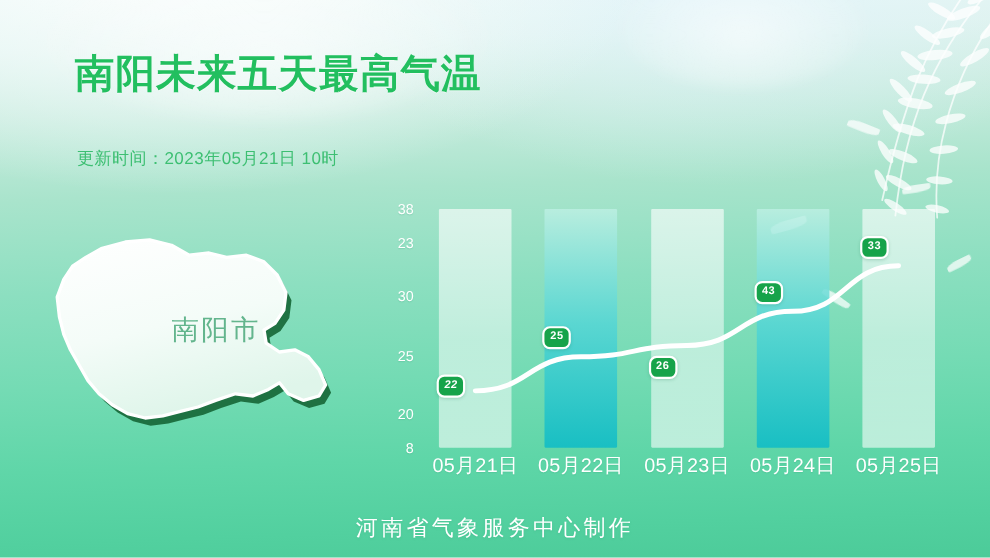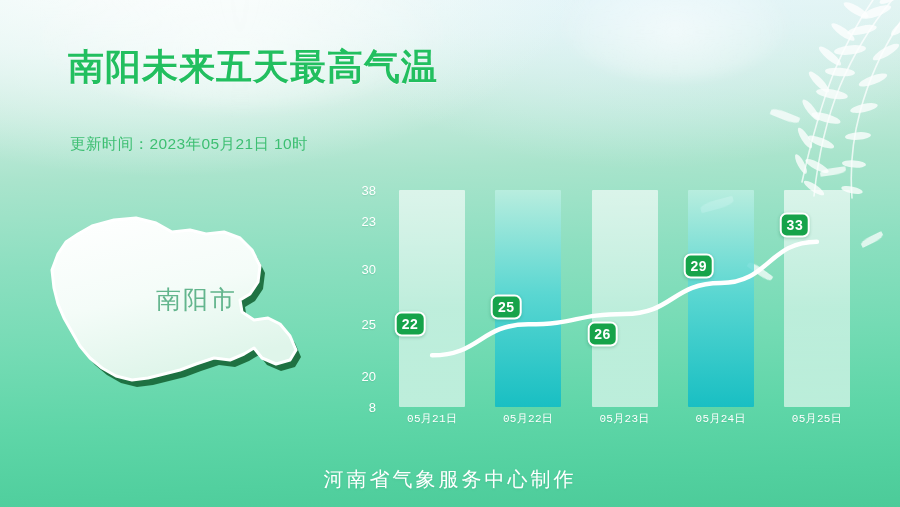--- a/index.html
+++ b/index.html
@@ -61,30 +61,29 @@
   }
   #yaxis{position:absolute;left:39px;top:0;width:0;height:222px;}
   #bars{position:absolute;left:39px;top:5px;width:481px;height:217px;}
   .bar{position:absolute;bottom:0;top:0;width:66px;border-radius:1px;}
   .bar.pale{background:linear-gradient(180deg, rgba(255,255,255,.62) 0%, rgba(255,255,255,.50) 55%, rgba(255,255,255,.58) 100%);}
   .bar.teal{background:linear-gradient(180deg, rgba(190,240,228,.80) 0%, rgba(86,214,212,.90) 48%, rgba(22,190,196,.96) 100%);}
   #line-svg{position:absolute;left:39px;top:-25px;width:481px;height:250px;overflow:visible;}
   .badge{
     position:absolute;transform:translate(-50%,-50%);
     background:#16a34a;border:2px solid #ffffff;border-radius:7px;
-    color:#ffffff;font-size:14px;font-weight:700;line-height:1;
+    color:#ffffff;font-size:10px;font-weight:700;line-height:1;
     padding:3px 5px 4px;letter-spacing:.5px;
     box-shadow:0 1px 3px rgba(20,110,70,.22);
     text-align:right;
   }
   .xlab{
     position:absolute;top:226px;transform:translateX(-50%);
-    font-size:11px;color:#ffffff;white-space:nowrap;letter-spacing:.3px;
+    font-size:18px;color:#ffffff;white-space:nowrap;letter-spacing:.3px;
     text-shadow:0 1px 1px rgba(50,150,110,.2);
-    font-family:Liberation Mono, monospace;
   }
 
   
   #footer{
     position:absolute;left:0;right:0;top:466px;text-align:center;
     font-size:20px;color:#ffffff;letter-spacing:3px;
     text-shadow:0 1px 2px rgba(60,160,120,.25);
   }
 </style>
 </head>
@@ -183,21 +182,21 @@
         <div class="bar pale" style="left: 399.9px;"></div>
       </div>
     <svg id="line-svg" viewBox="0 0 481 250" preserveAspectRatio="none">
         <path d="M 48.1 195.33333333333334 C 96.2 195.33333333333334 96.2 164.33333333333334 144.3 164.33333333333334 C 192.4 164.33333333333334 192.4 154 240.5 154 C 288.6 154 288.6 123 336.70000000000005 123 C 384.80000000000007 123 384.80000000000007 81.66666666666669 432.90000000000003 81.66666666666669" fill="none" stroke="#ffffff" stroke-width="4.5" stroke-linecap="round" stroke-linejoin="round"></path>
       </svg>
   <div class="xlab" style="left: 87.1px;">05月21日</div>
       <div class="xlab" style="left: 183px;">05月22日</div>
       <div class="xlab" style="left: 279.5px;">05月23日</div>
       <div class="xlab" style="left: 375.7px;">05月24日</div>
       <div class="xlab" style="left: 471.9px;">05月25日</div>
-      <div class="badge" style="left: 65.1px; top: 139px;">22</div>
+      <div class="badge" style="left: 65.1px; top: 166px; font-style: italic;">22</div>
       <div class="badge" style="left: 161.3px; top: 122.333px;">25</div>
       <div class="badge" style="left: 257.5px; top: 112px; margin-top: 37px;">26</div>
-      <div class="badge" style="left: 353.7px; top: 81px;">29</div>
+      <div class="badge" style="left: 353.7px; top: 81px;">43</div>
       <div class="badge" style="left: 449.9px; top: 39.6667px;">33</div>
     </div>
 
   <div id="footer">河南省气象服务中心制作</div>
 </div>
 
 </body></html>

